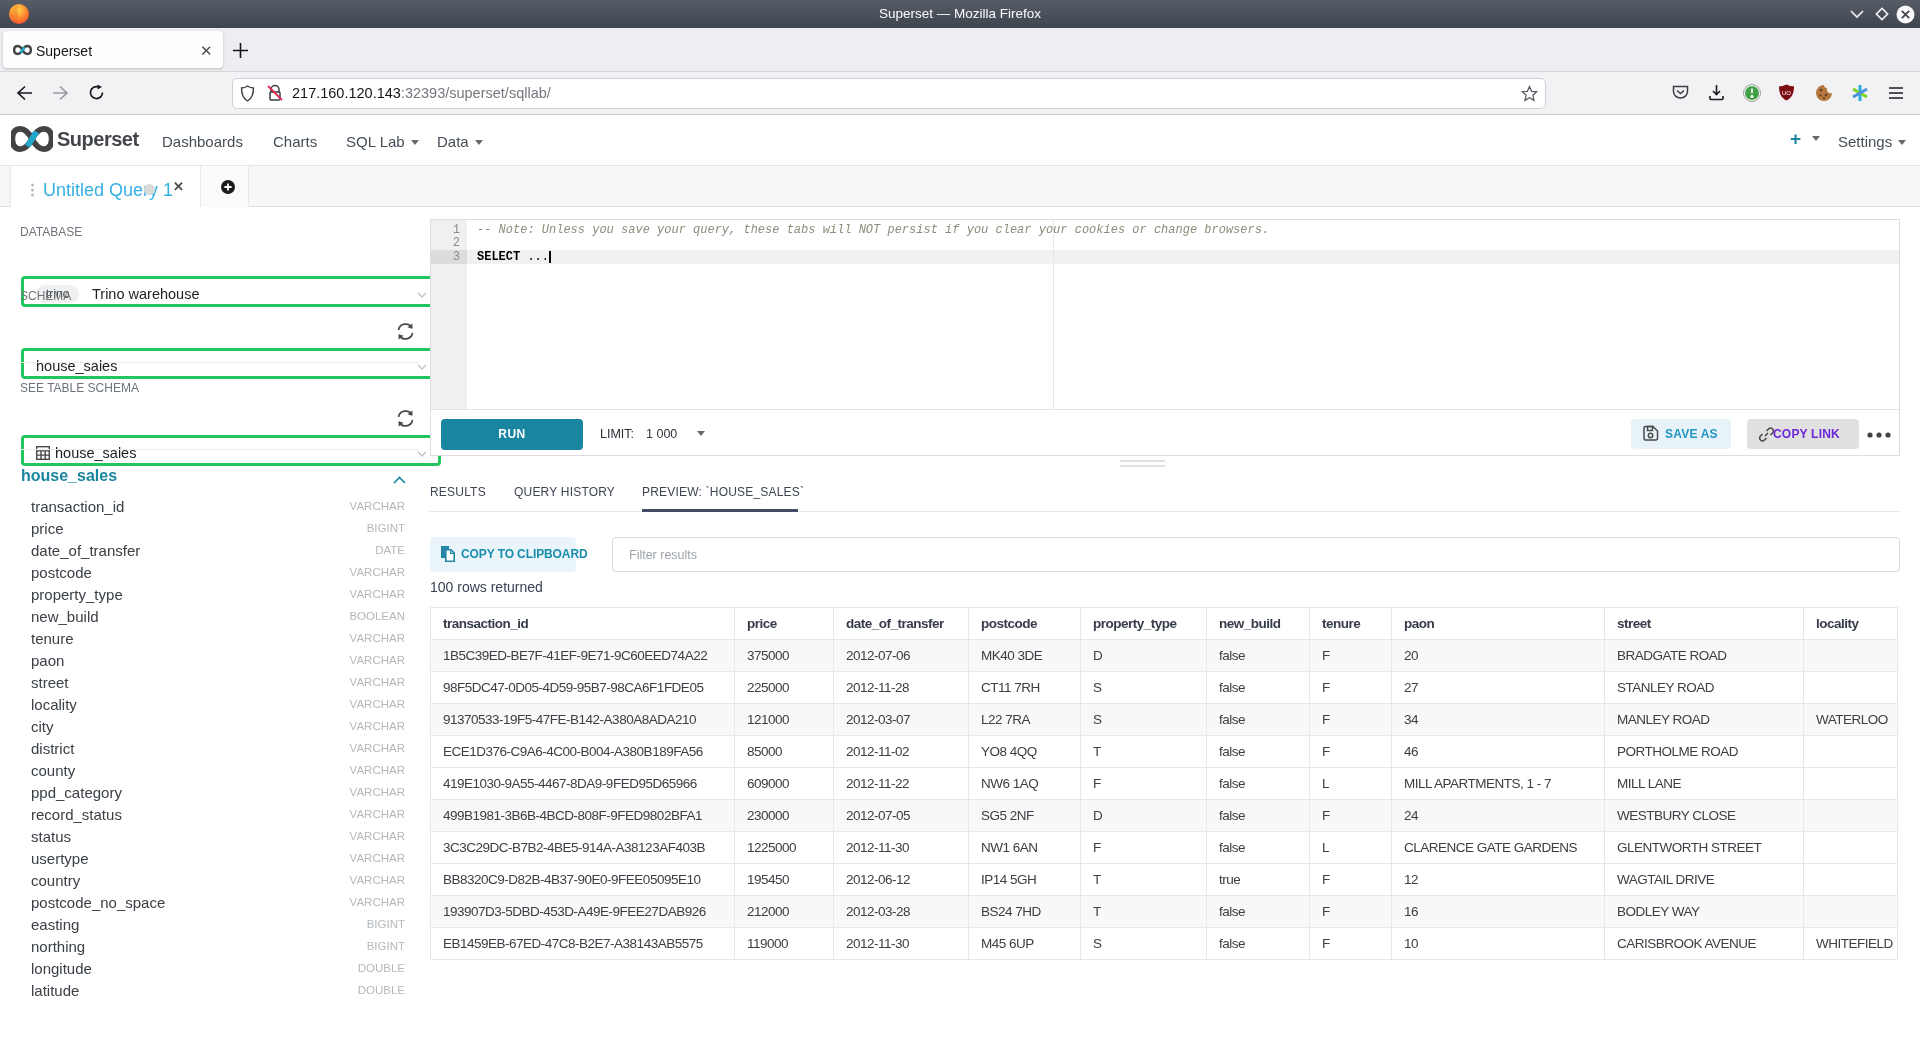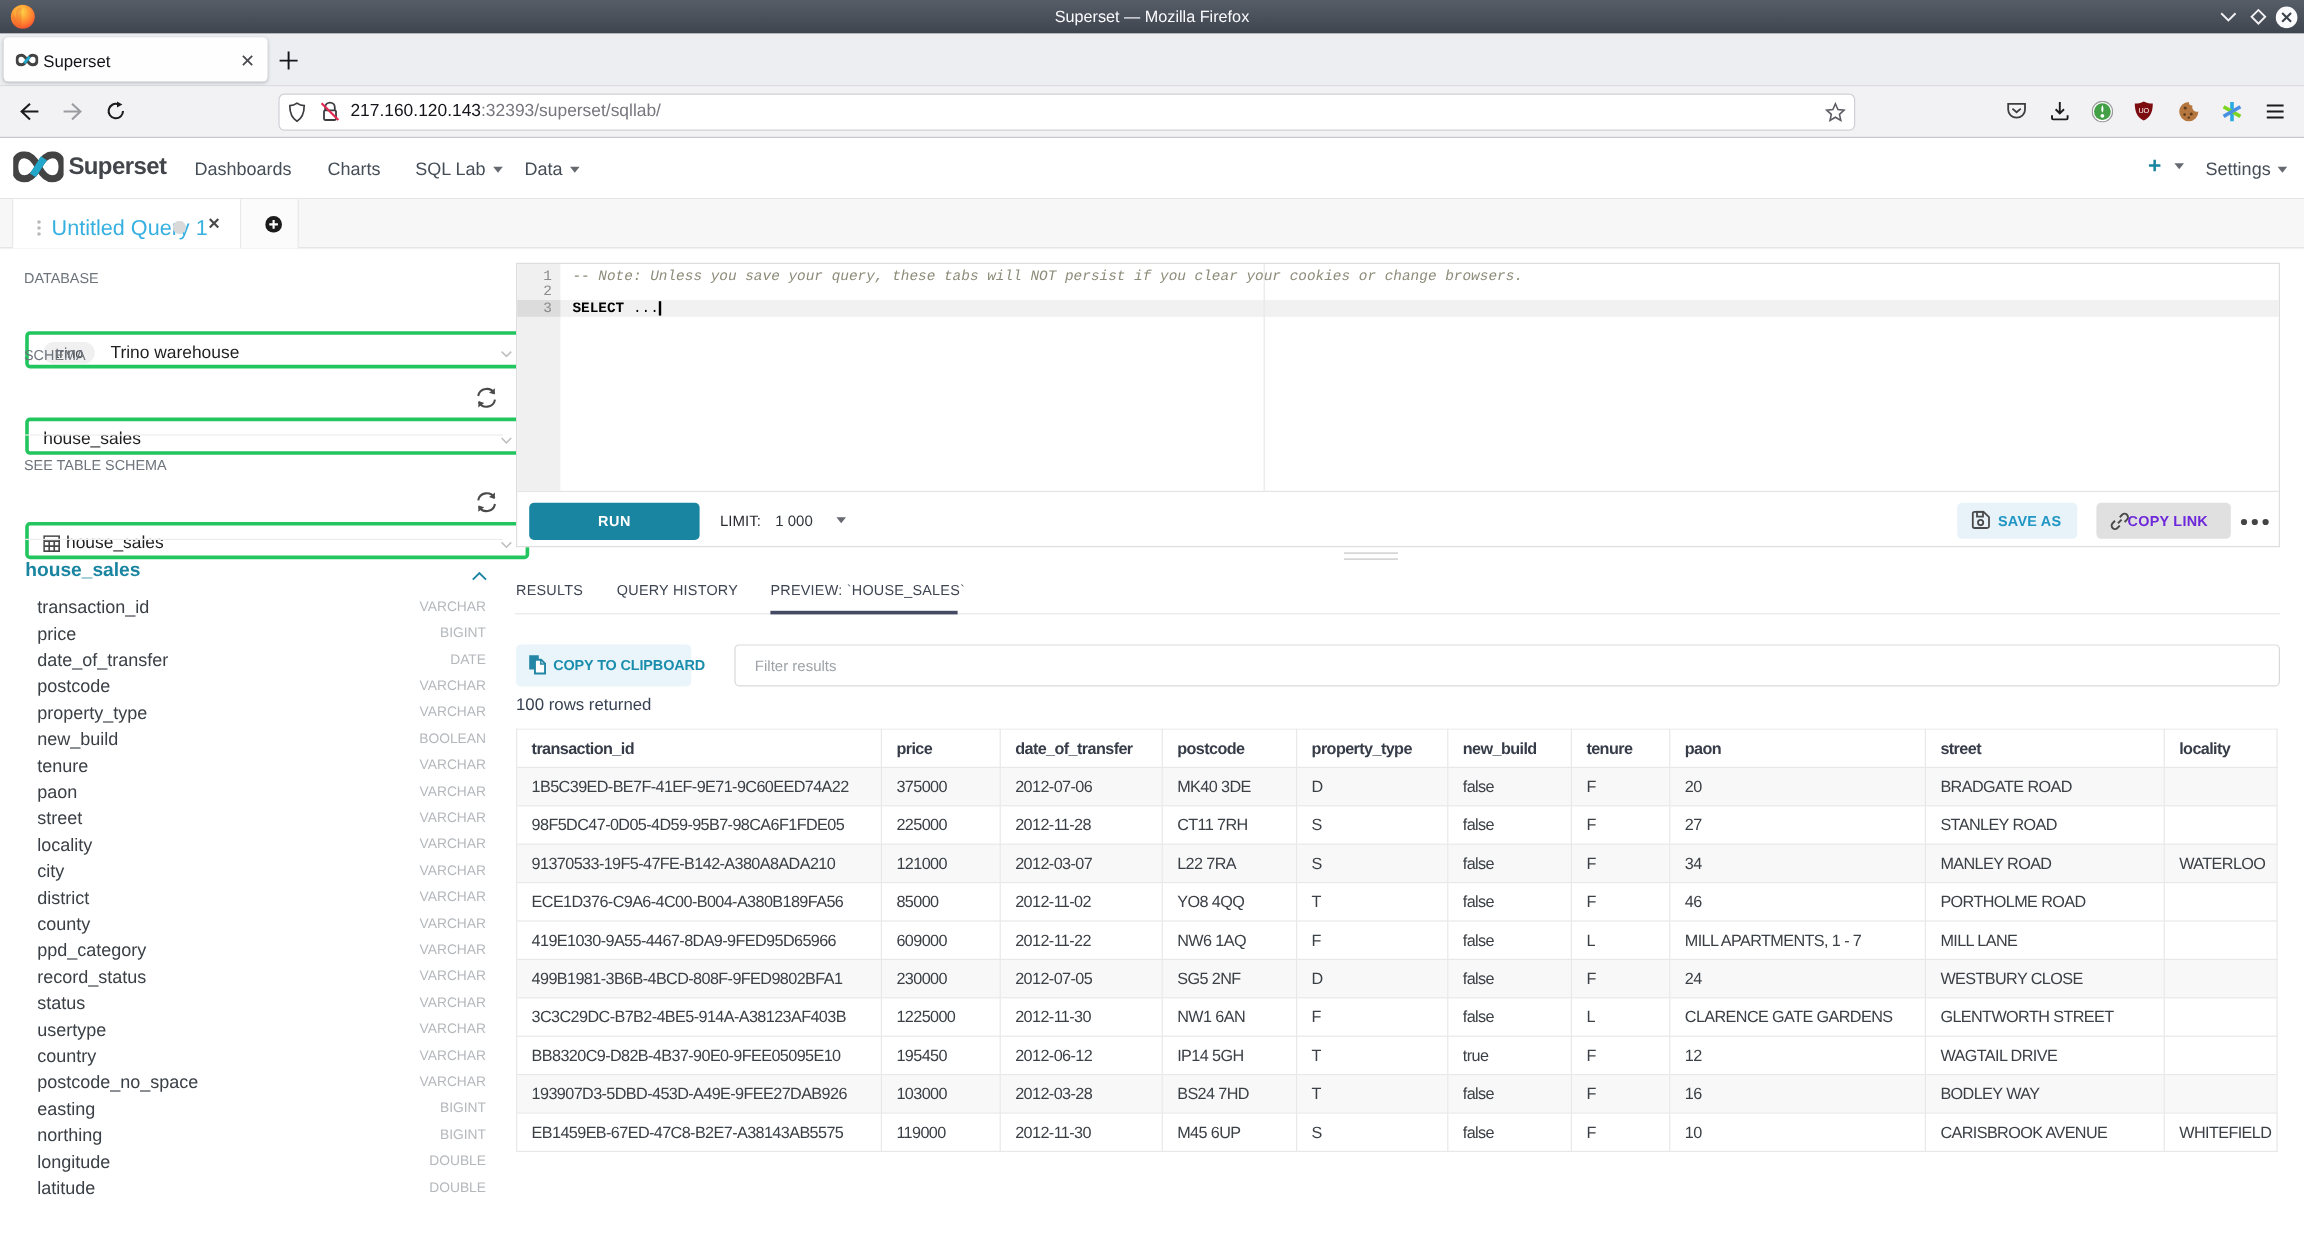--- a/index.html
+++ b/index.html
@@ -486,21 +486,21 @@
           <td>IP14 5GH</td>
           <td>T</td>
           <td>true</td>
           <td>F</td>
           <td>12</td>
           <td>WAGTAIL DRIVE</td>
           <td></td>
         </tr>
         <tr class="odd">
           <td>193907D3-5DBD-453D-A49E-9FEE27DAB926</td>
-          <td>103000</td>
+          <td>212000</td>
           <td>2012-03-28</td>
           <td>BS24 7HD</td>
           <td>T</td>
           <td>false</td>
           <td>F</td>
           <td>16</td>
           <td>BODLEY WAY</td>
           <td></td>
         </tr>
         <tr class="even">

